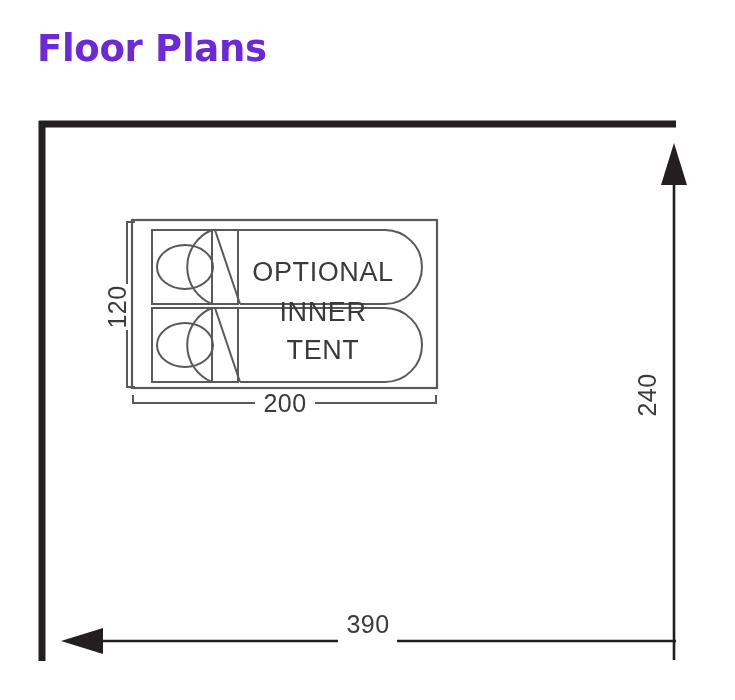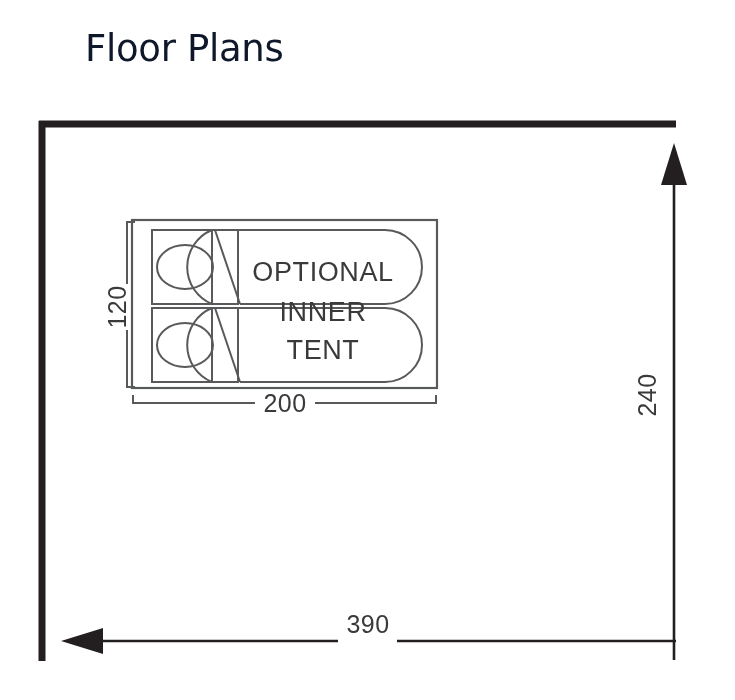--- a/index.html
+++ b/index.html
@@ -24,26 +24,25 @@
     height: 700px;
     background: #ffffff;
   }
 
   #page-title {
     position: absolute;
     left: 37px;
     top: 30px;
     font-family: "DejaVu Sans", "Liberation Sans", sans-serif;
     font-size: 37px;
-    font-weight: 400;
-    color: #0f172a;
+    font-weight: 700;
+    color: #6d28d9;
     letter-spacing: -0.3px;
     line-height: 1;
     white-space: nowrap;
-    margin-left: 48px;
   }
 
   #diagram-svg {
     position: absolute;
     left: 0;
     top: 0;
     width: 735px;
     height: 700px;
     display: block;
   }

